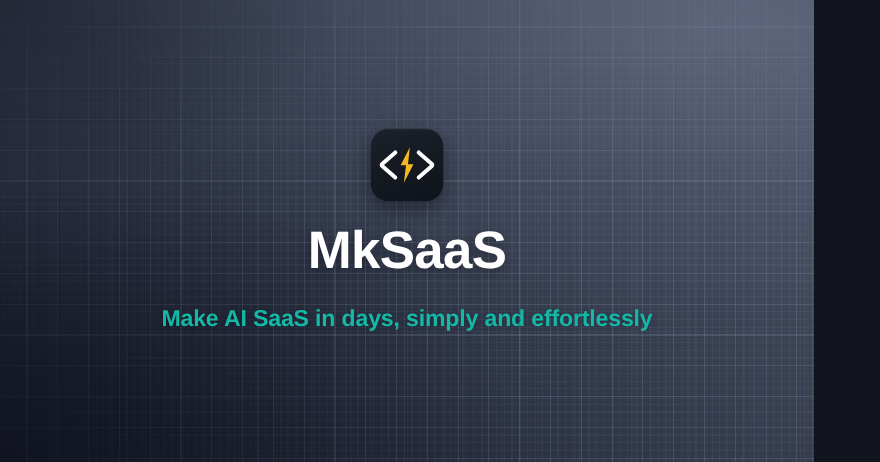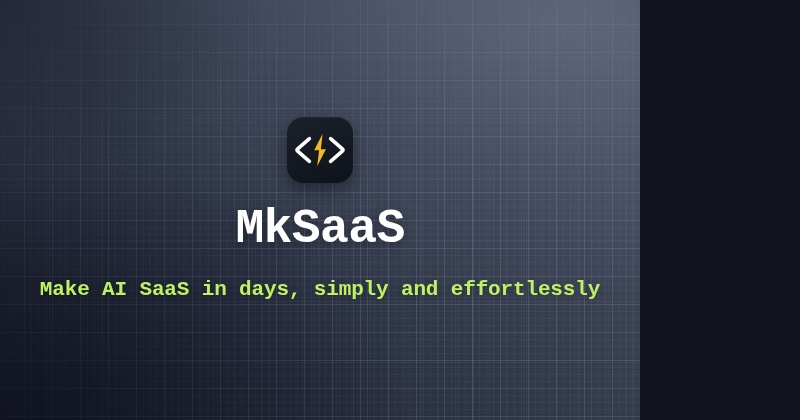--- a/index.html
+++ b/index.html
@@ -3,24 +3,24 @@
 <meta charset="utf-8">
 <style>
   html, body {
     margin: 0;
     padding: 0;
     background: #11141d;
   }
 
   #og-card {
     position: relative;
-    width: 640px;
+    width: 740px;
     height: 420px;
     overflow: hidden;
-    font-family: Liberation Mono, monospace;
+    font-family: Liberation Sans, sans-serif;
     -webkit-font-smoothing: antialiased;
   }
 
   
 
   
   .bg-base {
     position: absolute;
     inset: 0;
     background:
@@ -212,21 +212,21 @@
     color: #ffffff;
     letter-spacing: -0.6px;
     margin: 0 0 24px 0;
     text-shadow: 0 2px 10px rgba(0,0,0,0.30);
   }
 
   .brand-tagline {
     font-size: 21px;
     font-weight: 700;
     line-height: 1.2;
-    color: #bef264;
+    color: #14b8a6;
     letter-spacing: -0.15px;
     margin: 0;
     text-shadow: 0 1px 6px rgba(0,0,0,0.28);
   }
 </style>
 </head>
 <body>
 
 <div id="og-card">
 

